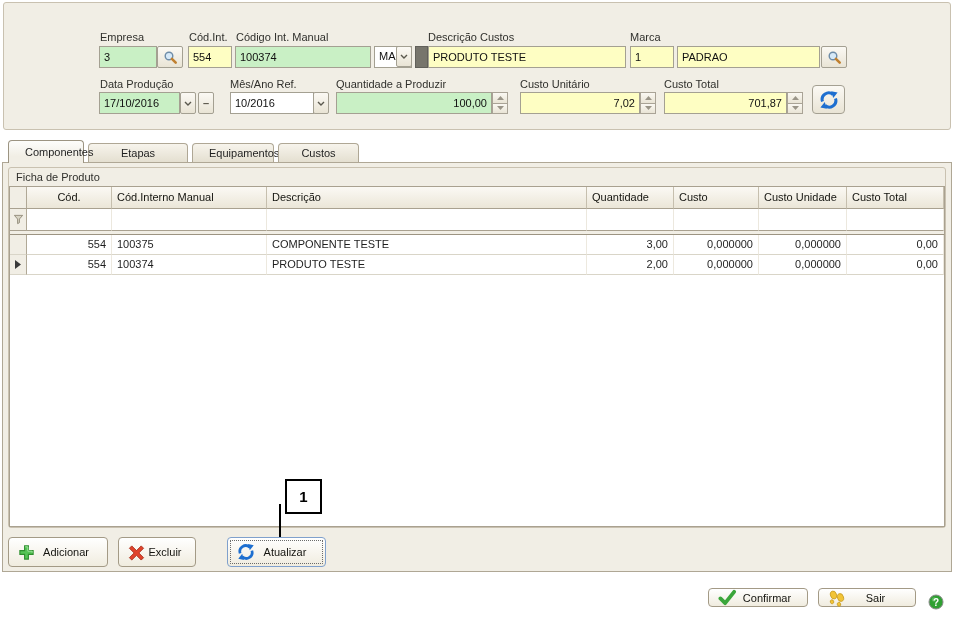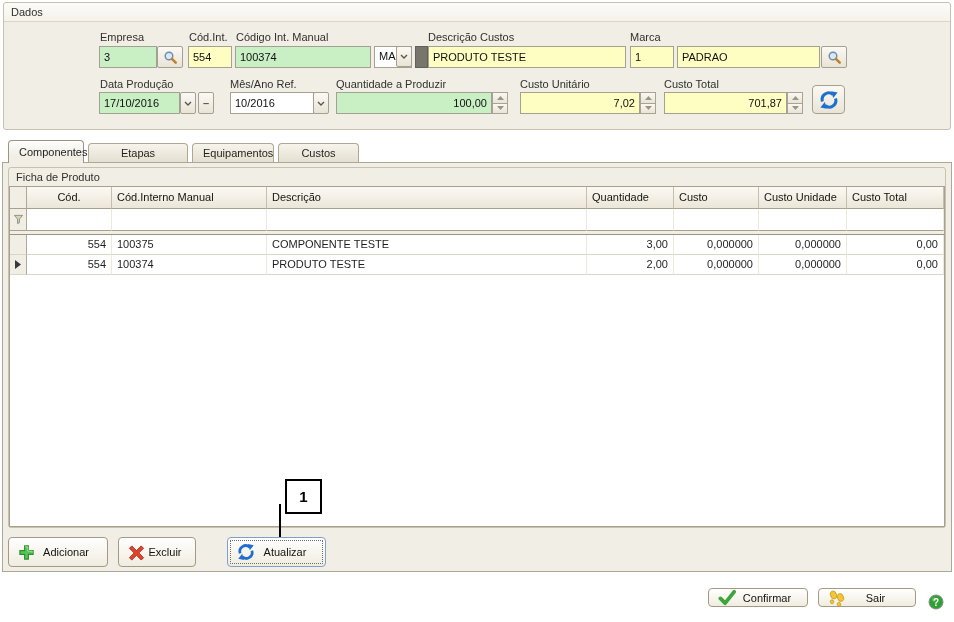--- a/index.html
+++ b/index.html
@@ -33,21 +33,21 @@
   }
   .spinner { position:absolute; width:16px; height:22px; display:flex; flex-direction:column; }
   .spin-half {
     flex:1; border:1px solid #A9A396; background:linear-gradient(#FAF8F2,#E9E4D5);
     display:flex; align-items:center; justify-content:center;
   }
   .spin-half + .spin-half { border-top:none; }
   .gray-square { position:absolute; width:13px; height:22px; background:#77756C; border:1px solid #61605A; }
   
   .tab {
-    position:absolute; top:143px; height:20px; padding:0 10px; line-height:19px;
+    position:absolute; top:143px; height:20px; padding:0 16px; line-height:19px;
     background:linear-gradient(#F7F4EC,#E3DECF); border:1px solid #AFA795;
     border-bottom:none; border-radius:4px 4px 0 0; text-align:center; cursor:pointer; z-index:1;
   }
   .tab.active {
     top:140px; height:23px; line-height:22px; background:linear-gradient(#FDFDFB,#F1EEE5 70%,#F1EEE5);
     border-color:#9C9482; z-index:3;
   }
   .tabpage { position:absolute; left:2px; top:162px; width:950px; height:410px;
     background:#F1EEE5; border:1px solid #AFA795; z-index:2; }
   
@@ -98,21 +98,20 @@
     align-items:center; justify-content:center; font-size:15px; font-weight:bold; color:#000;
   }
   svg { display:block; }
 </style>
 </head>
 <body>
 
 <div class="app">
 
   <div class="groupbox" style="left:3px; top:2px; width:948px; height:128px;">
-    <div class="gb-caption">Dados</div>
 
     <div class="lbl" style="left:96px; top:28px;">Empresa</div>
     <div class="lbl" style="left:185px; top:28px;">Cód.Int.</div>
     <div class="lbl" style="left:232px; top:28px;">Código Int. Manual</div>
     <div class="lbl" style="left:424px; top:28px;">Descrição Custos</div>
     <div class="lbl" style="left:626px; top:28px;">Marca</div>
 
     <input class="fld green" style="left: 95px; top: 43px; width: 58px;" value="3">
     <div class="btn-sm" style="left:153px; top:43px; width:26px;">
       <span>

